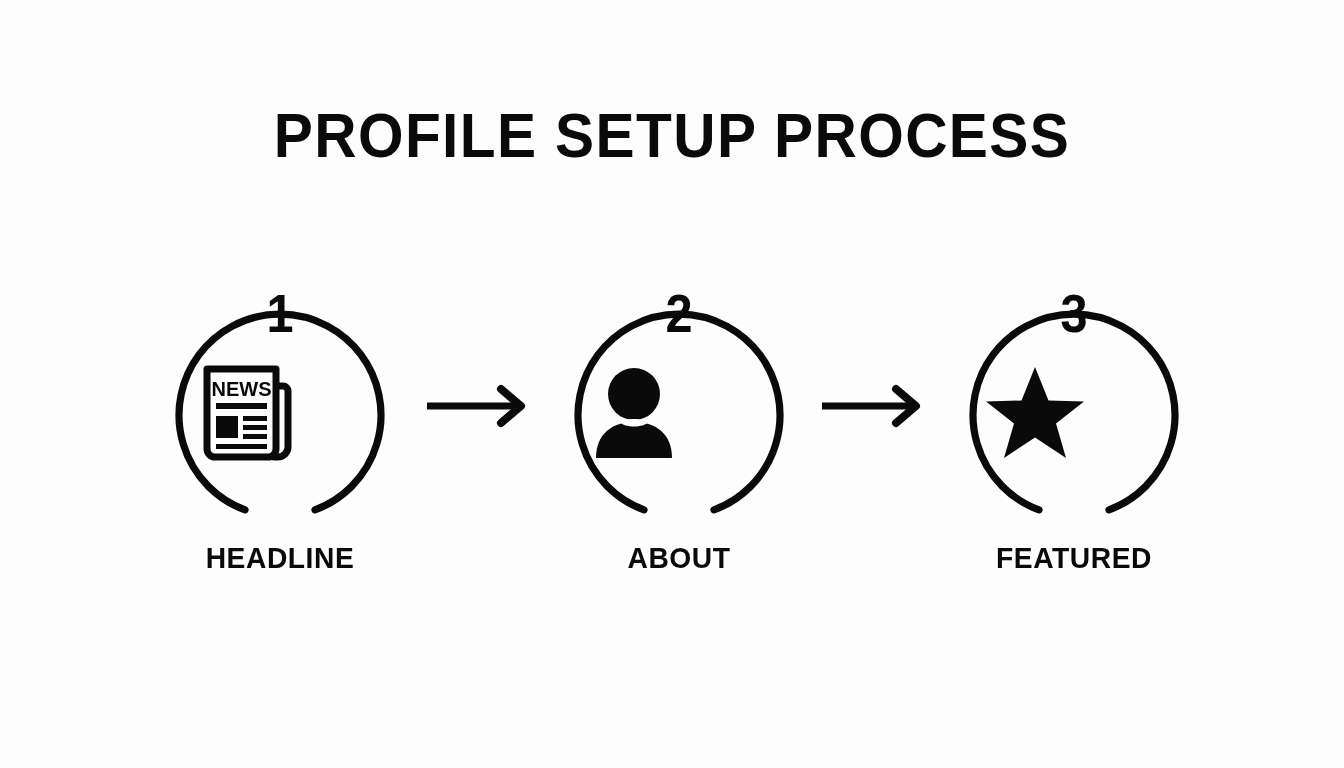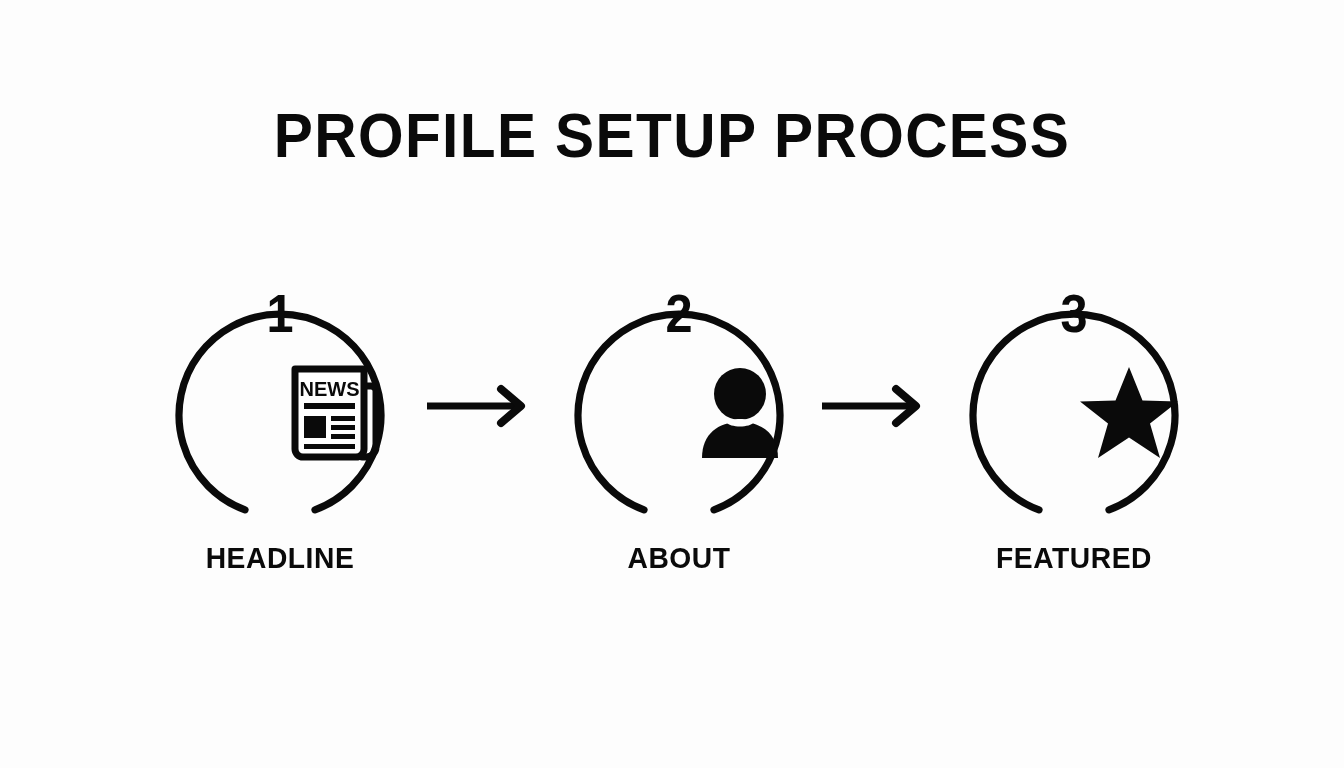--- a/index.html
+++ b/index.html
@@ -81,26 +81,26 @@
     font-weight: 700;
     line-height: 54px;
     color: #0a0a0a;
     transform: scaleX(0.9);
     transform-origin: center top;
   }
 
   .icon-holder {
     position: absolute;
     top: 22px;
-    left: 0;
+    left: 16px;
     width: 210px;
     height: 210px;
     display: flex;
     align-items: center;
-    justify-content: flex-end;
+    justify-content: flex-start;
   }
 
   .step-label {
     position: absolute;
     top: 255px;
     left: -20px;
     width: 300px;
     text-align: center;
     font-family: "Liberation Sans", sans-serif;
     font-size: 30px;

